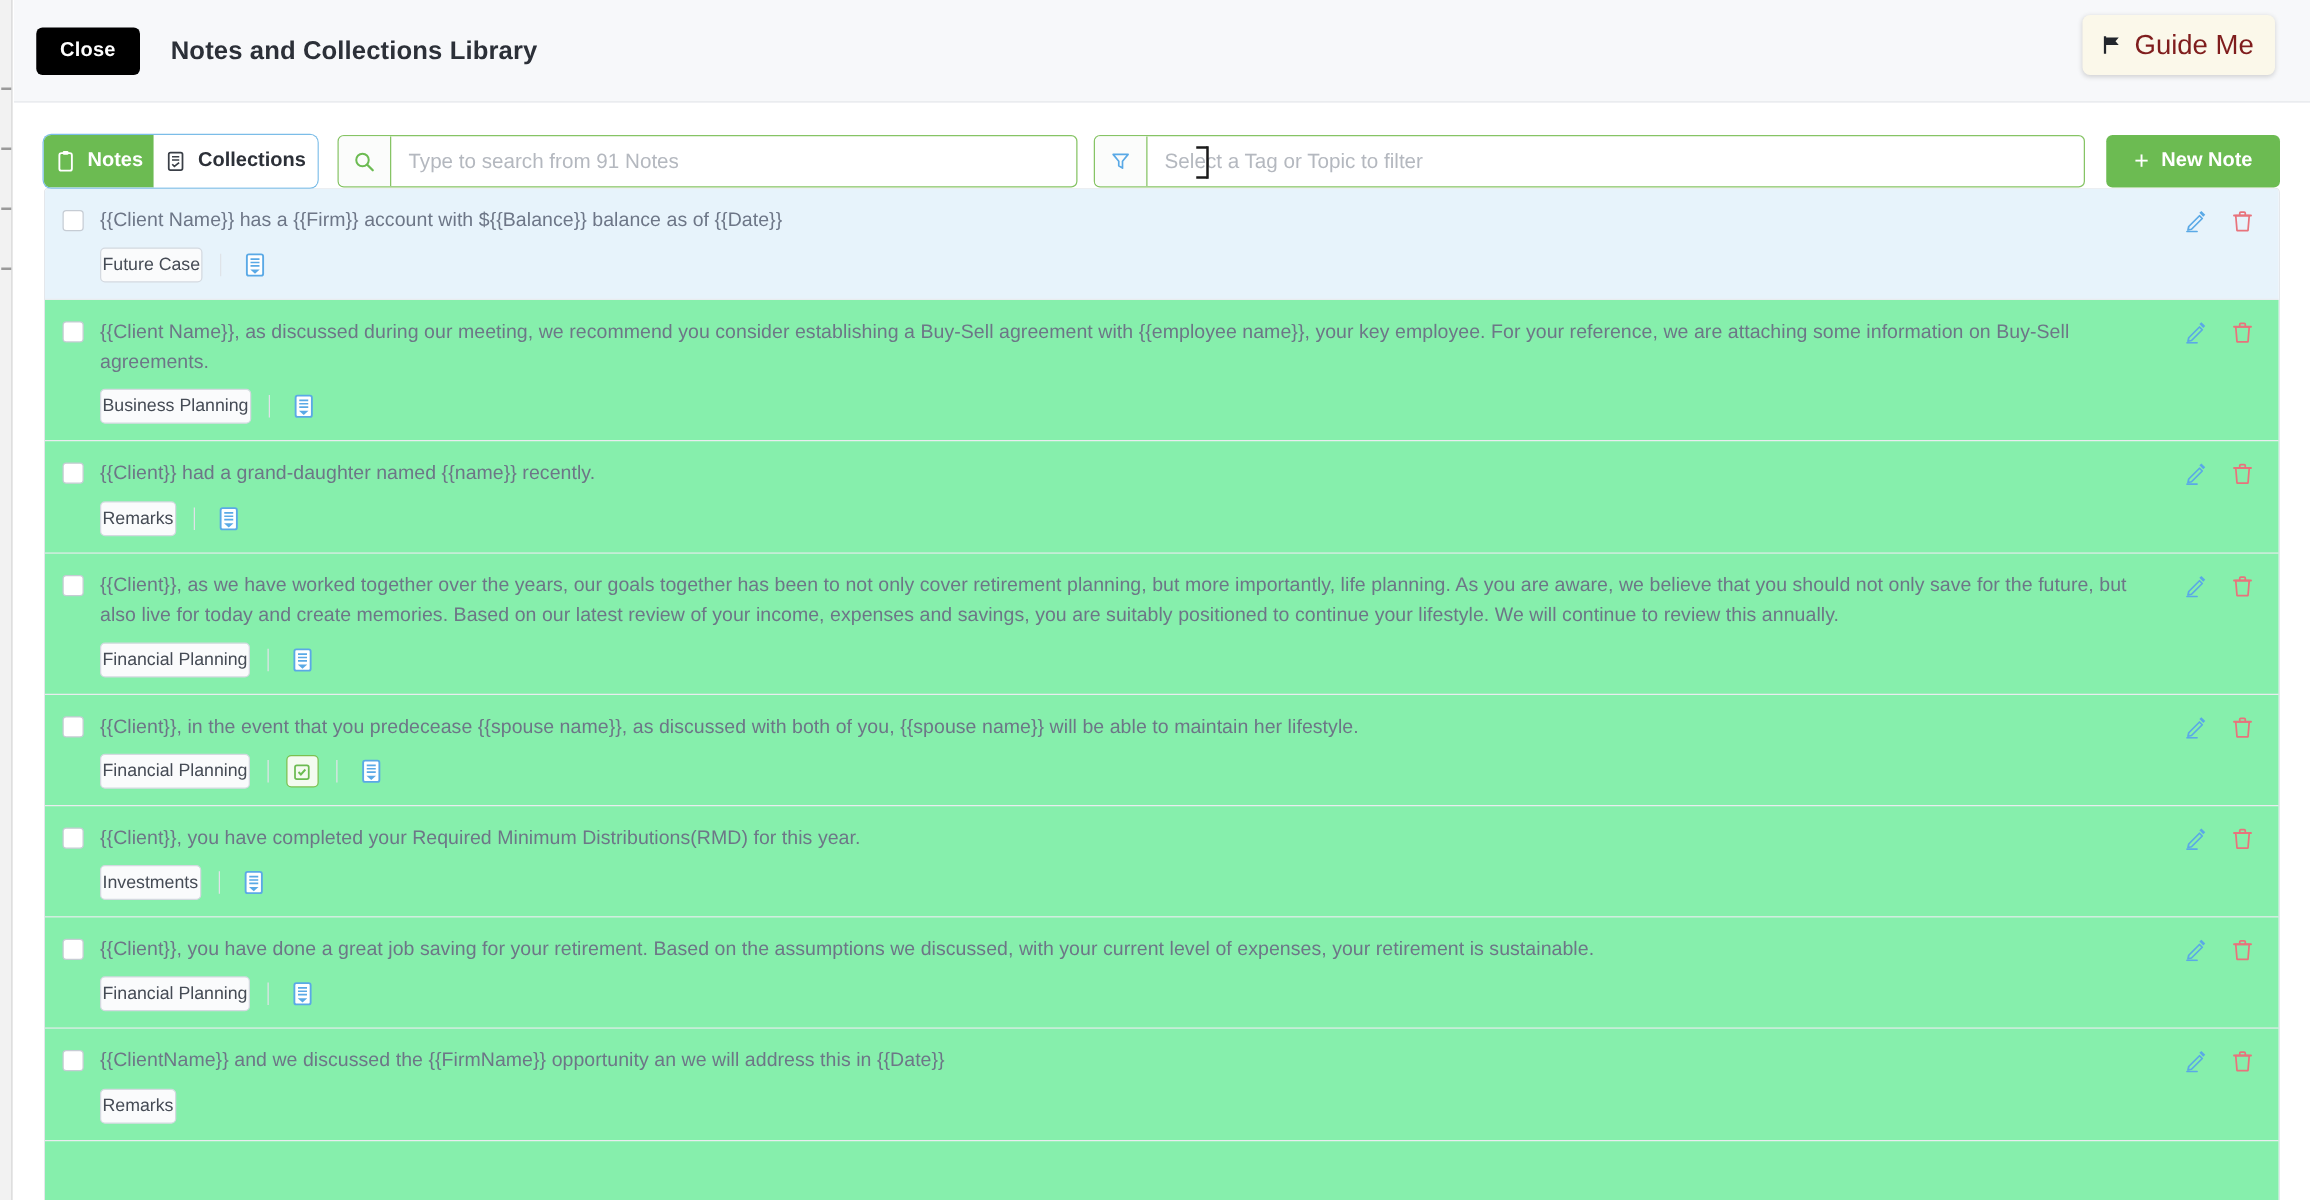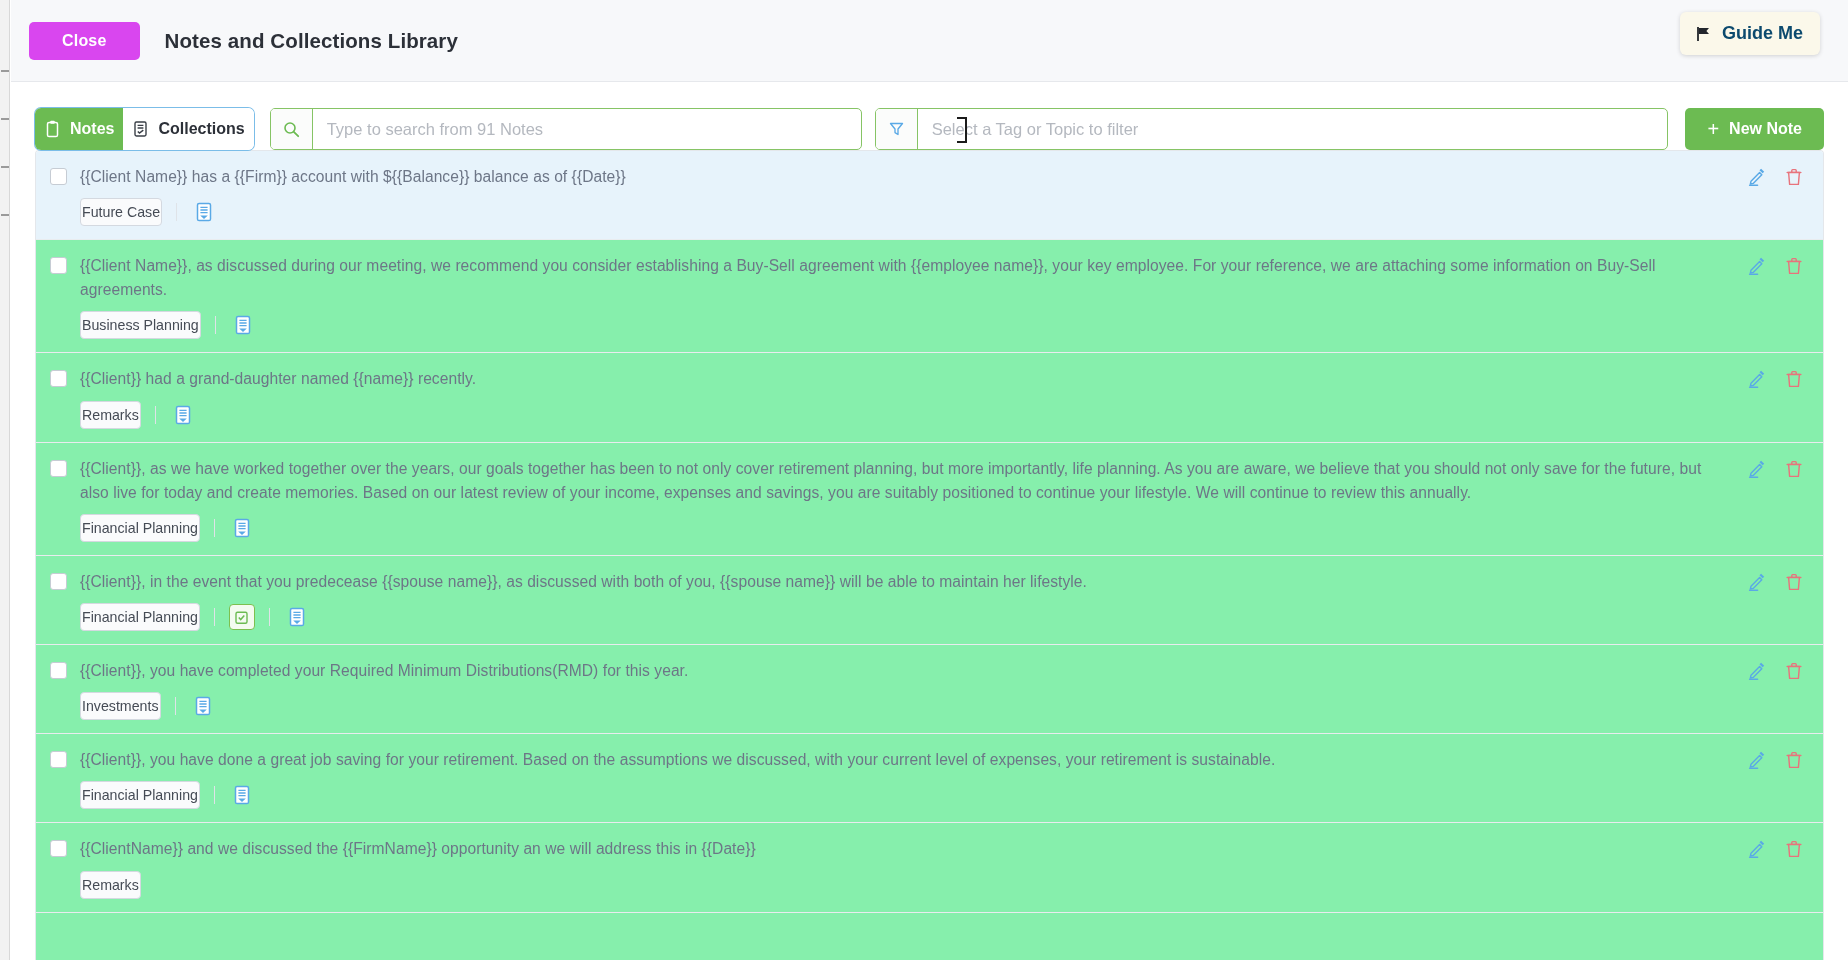--- a/index.html
+++ b/index.html
@@ -46,28 +46,28 @@
   #modal-header {
     height: 82px;
     background: #f7f8fa;
     border-bottom: 1px solid #e6e8ec;
     display: flex;
     align-items: center;
     padding: 0 18px;
     position: relative;
   }
   #close-button {
-    background: #d946ef;
+    background: #000000;
     color: #ffffff;
     border: none;
     border-radius: 5px;
     font-size: 16px;
     font-weight: bold;
     font-family: "Liberation Sans", sans-serif;
-    padding: 10px 33px;
+    padding: 10px 19px;
     cursor: pointer;
     letter-spacing: .2px;
   }
   #modal-title {
     margin-left: 25px;
     font-size: 20.5px;
     font-weight: bold;
     color: #2c3038;
     letter-spacing: .1px;
   }
@@ -80,23 +80,23 @@
     border: none;
     border-radius: 6px;
     box-shadow: 0 1px 4px rgba(0,0,0,.16);
     display: flex;
     align-items: center;
     gap: 9px;
     padding: 11px 17px 11px 15px;
     cursor: pointer;
   }
   #guide-me .lbl {
-    font-size: 18px;
-    font-weight: bold;
-    color: #0c4a6e;
+    font-size: 22px;
+    font-weight: normal;
+    color: #7f1d1d;
   }
   .flag-ico { width: 18px; height: 16px; display: block; }
 
   
   #toolbar {
     display: flex;
     align-items: center;
     padding: 26px 24px 0 24px;
     gap: 0;
   }

